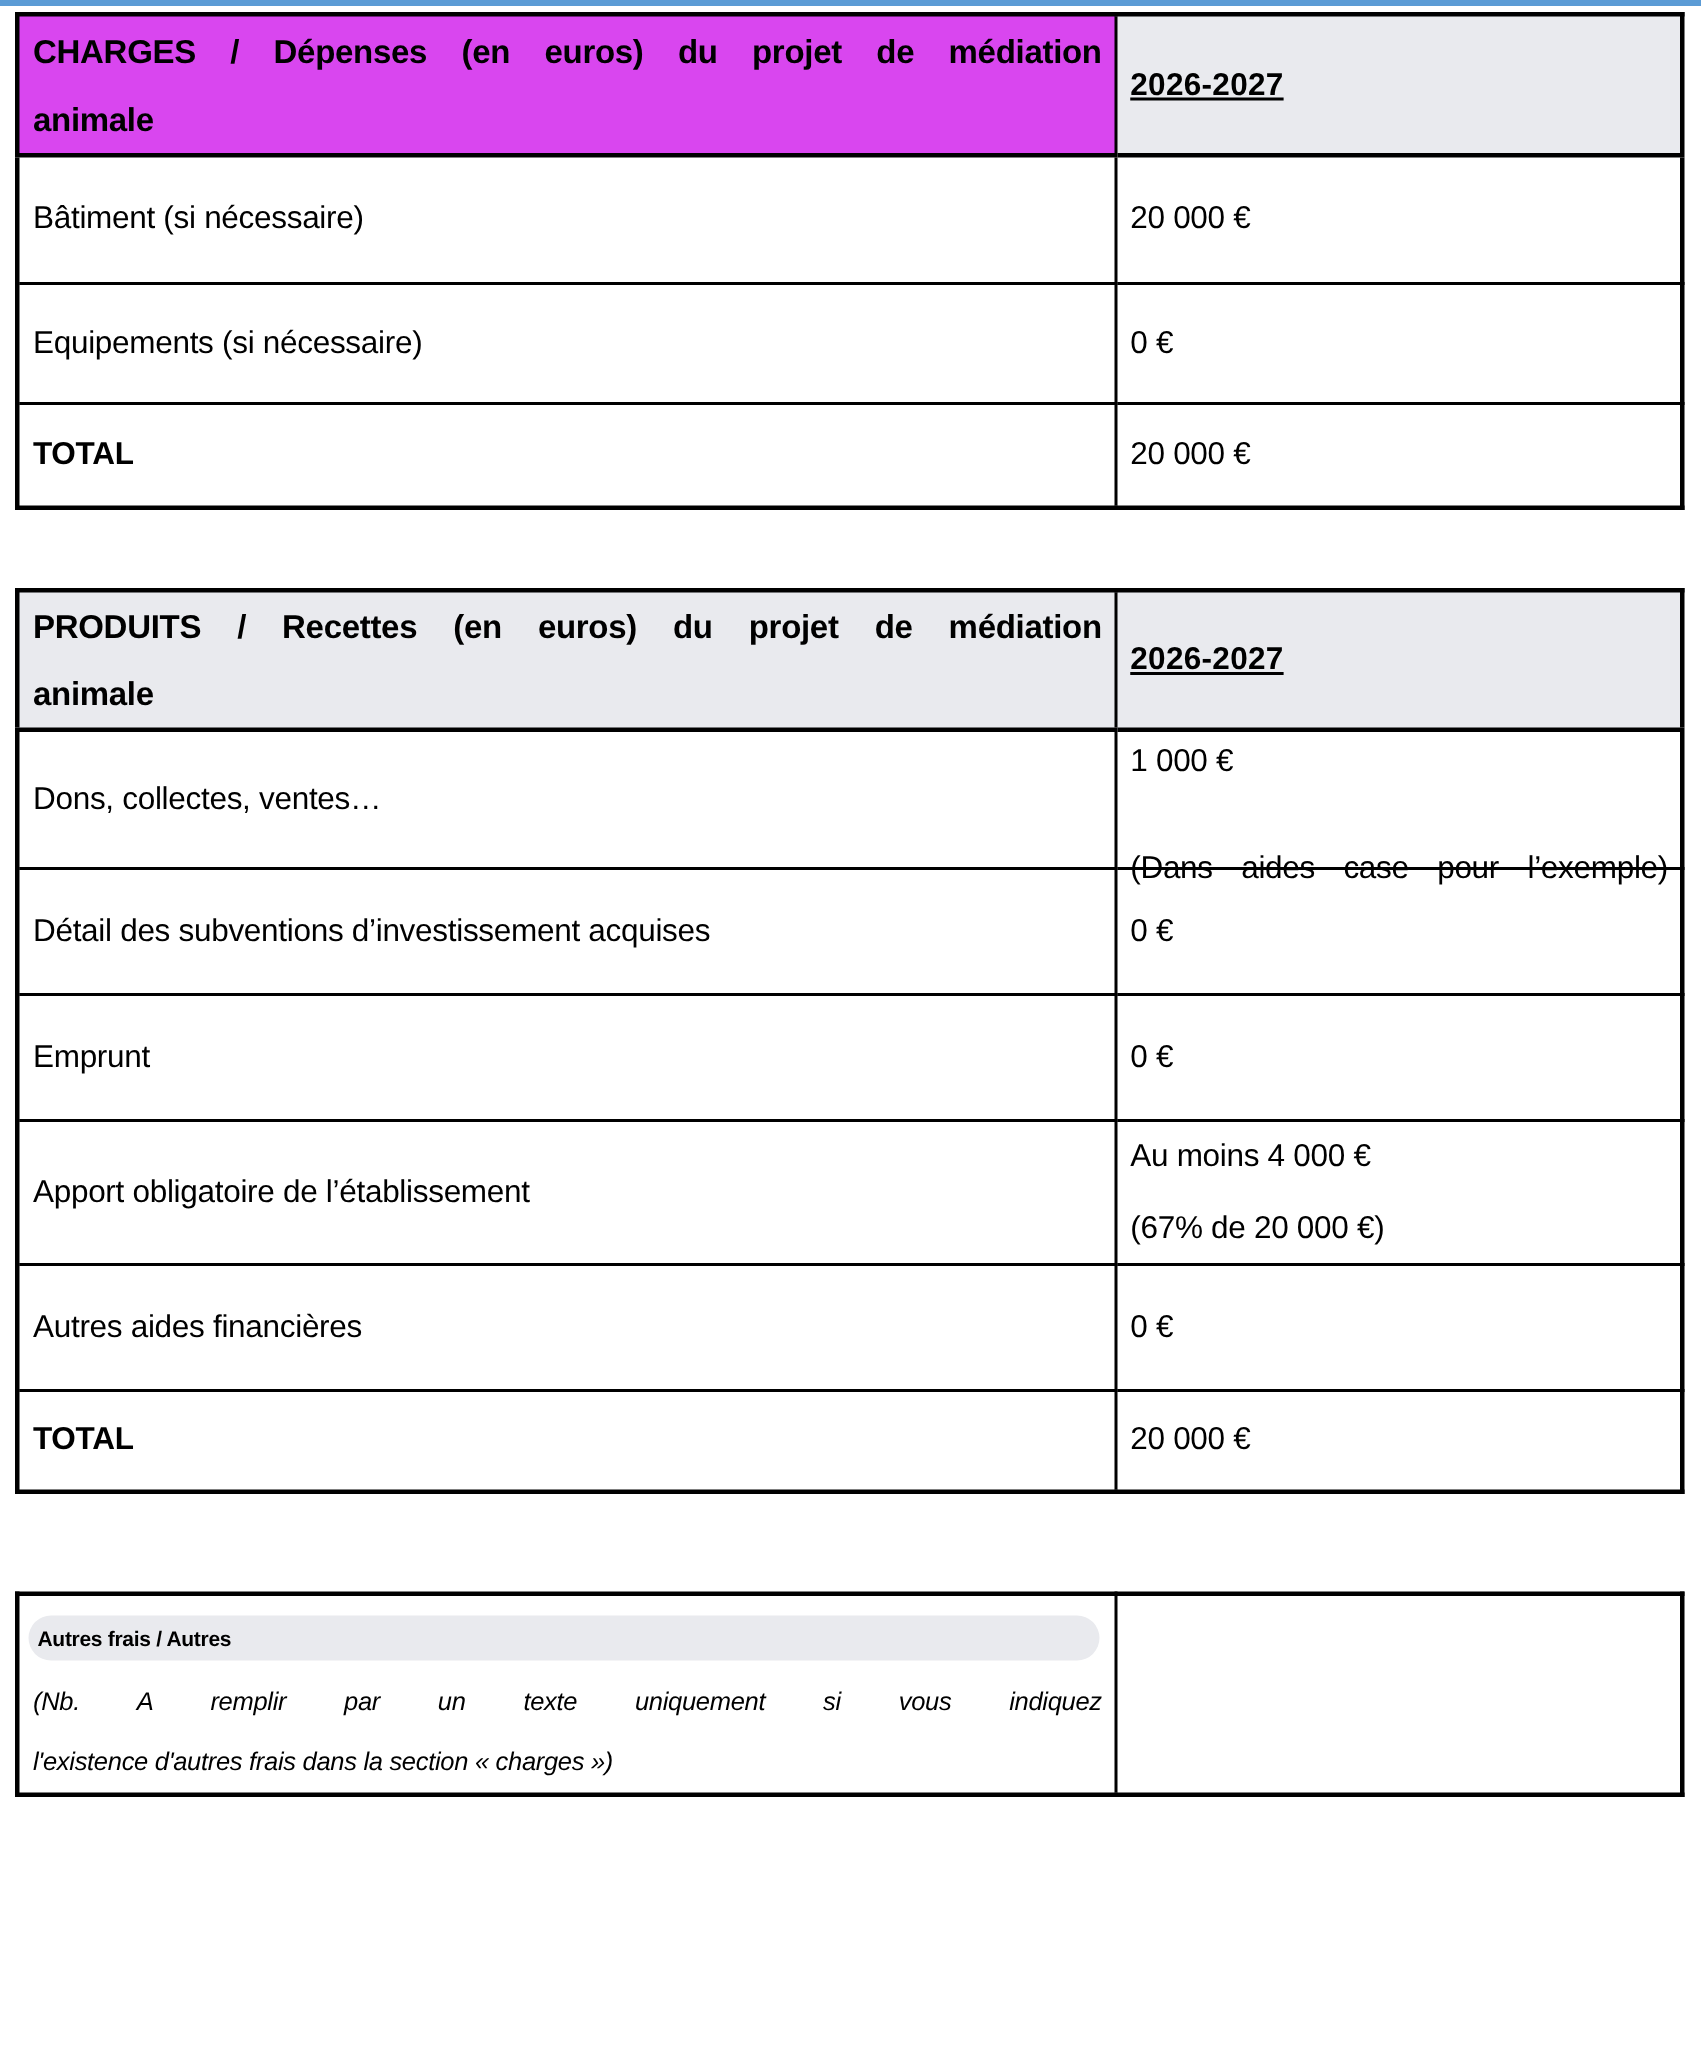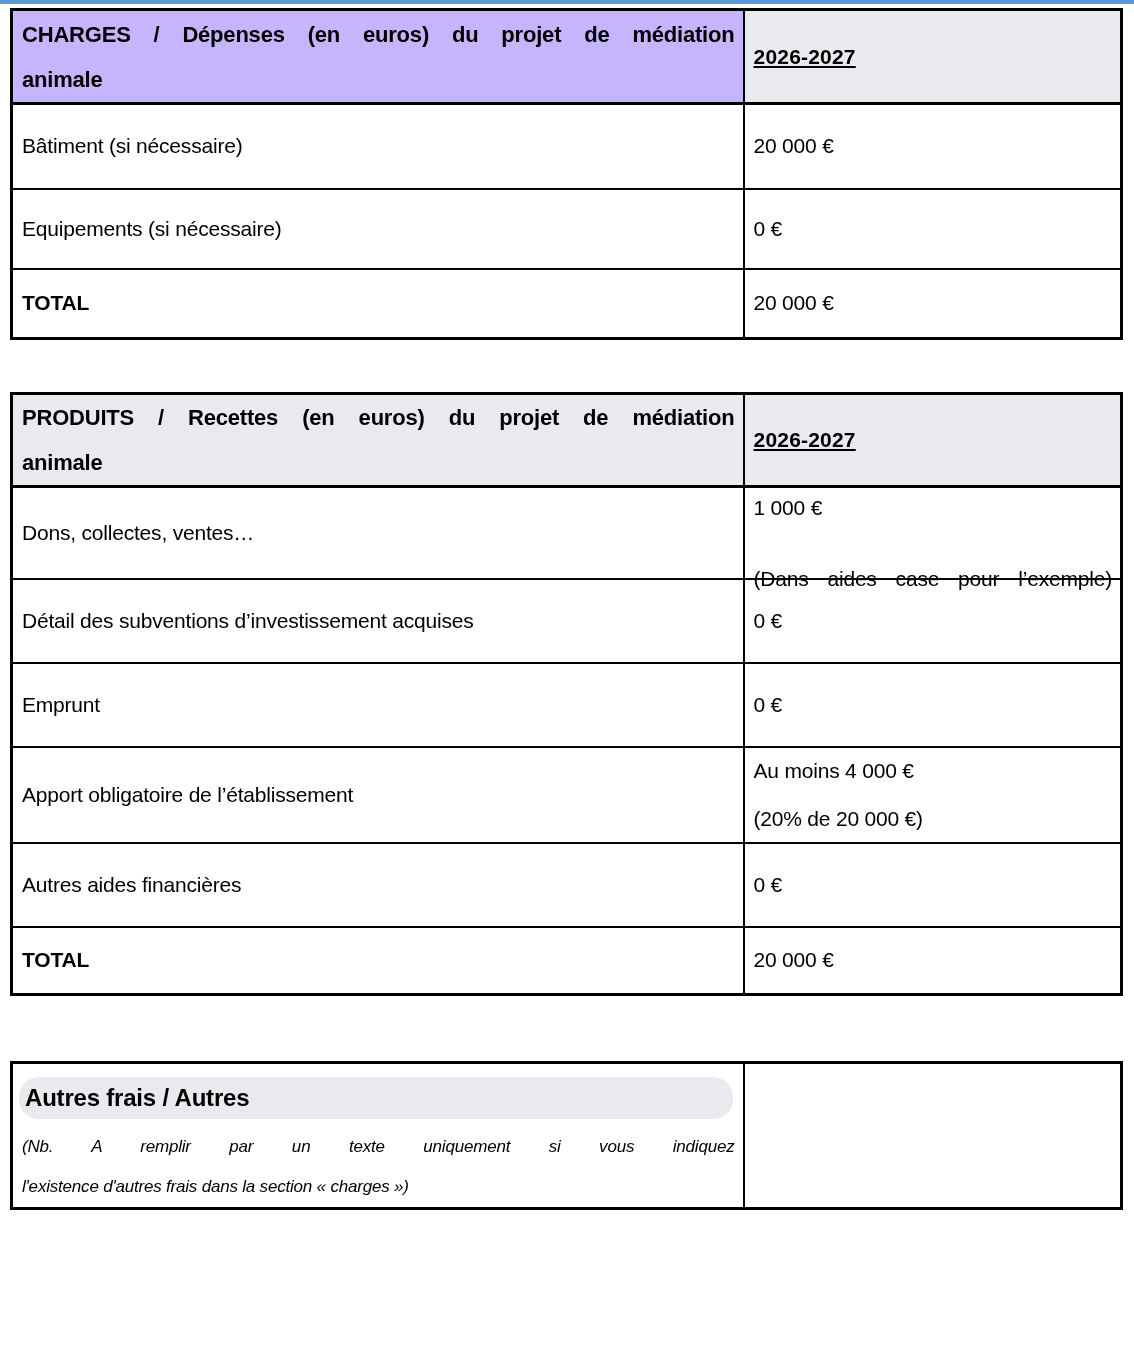--- a/index.html
+++ b/index.html
@@ -53,21 +53,21 @@
   .bold { font-weight: 700; }
   .stack {
     display: flex; flex-direction: column; justify-content: space-between;
   }
   .stack.h74 { height: 74px; gap: 47px; }
   .stack.h72 { height: 72px; }
   .stretch { text-align: justify; text-align-last: justify; }
   .fond-label { line-height: 38px; }
   .t3 td.autres-cell { padding: 0 8px 0 3px; vertical-align: top; }
   .autres-heading {
-    font-weight: 700; font-size: 24px;
+    font-weight: 700; font-size: 14px;
     margin: 13px 2px 0 3px;
     padding: 7px 0 7px 6px;
     border-radius: 20px;
   }
   .autres-note {
     font-style: italic;
     font-size: 17px;
     line-height: 40px;
     margin: 8px 0 0 6px;
   }
@@ -77,21 +77,21 @@
 
 <div class="top-line" style="background: rgb(91, 155, 213);"></div>
 
 <table class="doc-table t1">
   <colgroup>
       <col style="width:732px">
       <col style="width:378px">
     </colgroup>
   <tbody>
       <tr class="hrow h94">
-    <td style="background: #c4b5fd;">
+    <td style="background: #d946ef;">
       <div class="hdr-title">
         <div class="jl">CHARGES / Dépenses (en euros) du projet de médiation</div>
         <div>animale</div>
       </div>
     </td>
     <td class="year-cell" style="background: rgb(233, 234, 238);">2026-2027</td>
   </tr>
   <tr class="h85">
     <td>Bâtiment (si nécessaire)</td>
     <td>20 000 €</td>
@@ -137,21 +137,21 @@
   </tr>
   <tr class="h73">
     <td>Emprunt</td>
     <td>0 €</td>
   </tr>
   <tr class="h96">
     <td>Apport obligatoire de l’établissement</td>
     <td>
       <div class="stack h72">
         <div>Au moins 4 000 €</div>
-        <div>(20% de 20 000 €)</div>
+        <div>(67% de 20 000 €)</div>
       </div>
     </td>
   </tr>
   <tr class="h73">
     <td>Autres aides financières</td>
     <td>0 €</td>
   </tr>
   <tr class="h68">
     <td class="bold">TOTAL</td>
     <td>20 000 €</td>

